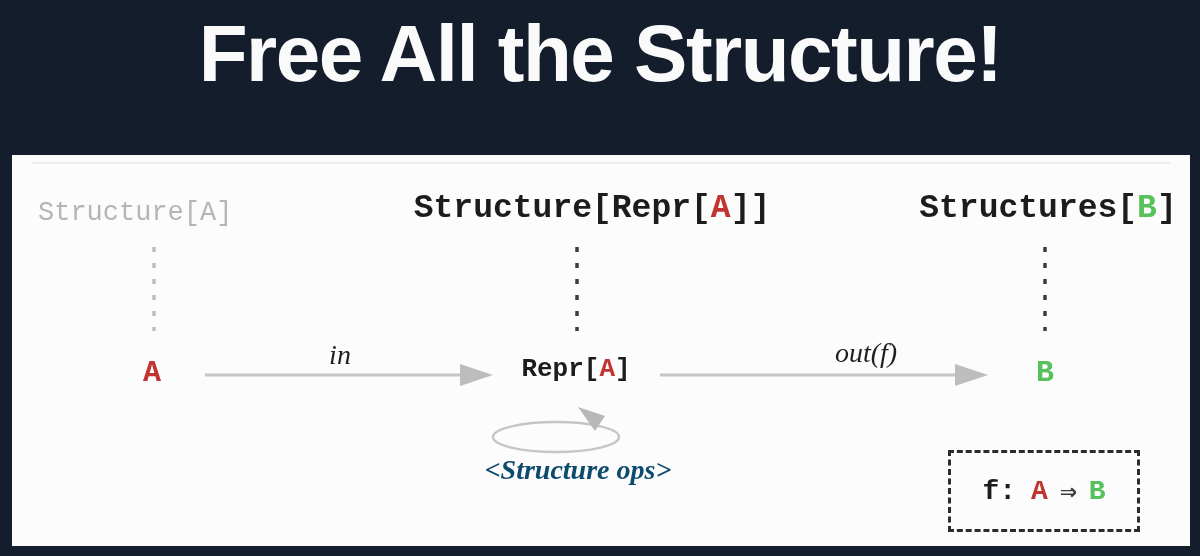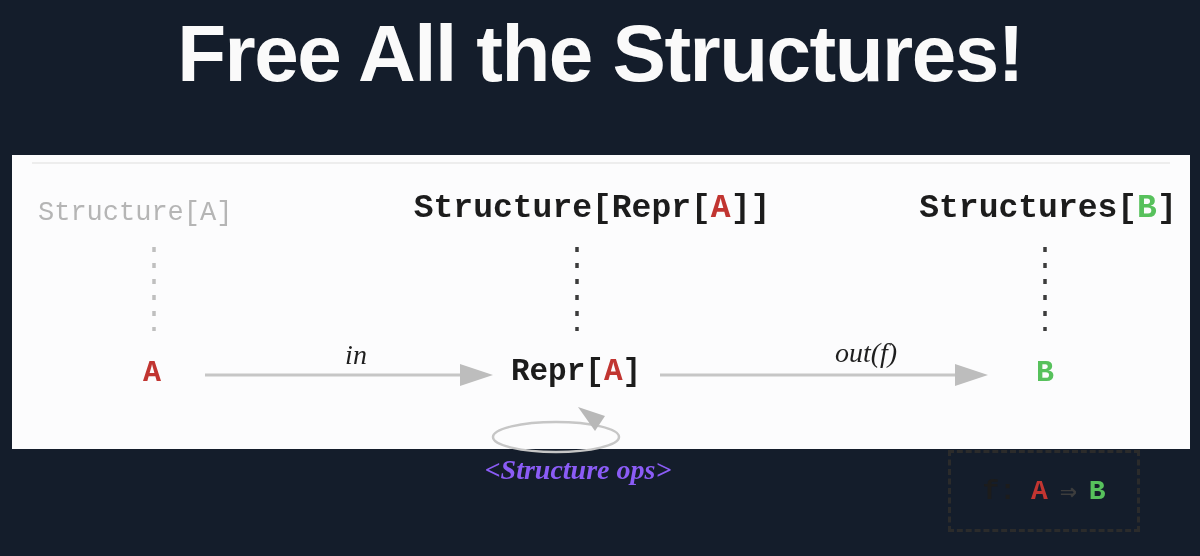--- a/index.html
+++ b/index.html
@@ -1,50 +1,50 @@
 <!DOCTYPE html>
 <html><head>
 <meta charset="utf-8">
 <style>
   html,body{margin:0;padding:0;background:#141d2b;}
   .slide{position:relative;width:1200px;height:556px;background:#141d2b;overflow:hidden;
          font-family:"Liberation Sans",sans-serif;}
   .title{position:absolute;top:6px;left:0;width:1200px;text-align:center;
          font-size:80px;line-height:96px;font-weight:700;letter-spacing:-1.5px;
          color:#fafafa;}
-  .panel{position:absolute;left:12px;top:155px;width:1178px;height:294px;
+  .panel{position:absolute;left:12px;top:155px;width:1178px;height:391px;
          background:#fcfcfd;}
   .panel-top-edge{position:absolute;top:7px;left:20px;right:20px;height:2px;
          background:#ededed;}
   .mono{font-family:"Liberation Mono","DejaVu Sans Mono",monospace;}
   .abs{position:absolute;white-space:nowrap;line-height:1.05;}
   .ctr{transform:translateX(-50%);text-align:center;}
   .top-label{font-size:33px;font-weight:700;color:#1c1c1c;}
   .top-label-muted{font-size:27px;font-weight:400;color:#b5b5b5;}
   .node{font-size:30px;font-weight:700;color:#1c1c1c;}
   .red{color:#c13531;}
   .green{color:#57c15c;}
   .arrow-label{font-family:"Liberation Serif","DejaVu Serif",serif;
                font-style:italic;font-size:28px;color:#1f1f1f;}
   .ops-label{font-family:"Liberation Serif","DejaVu Serif",serif;
-             font-style:italic;font-weight:700;font-size:28px;color:#8b5cf6;}
+             font-style:italic;font-weight:700;font-size:28px;color:#0c4a6e;}
   .f-box{position:absolute;left:936px;top:295px;width:192px;height:82px;
          border:3px dashed #2b2b2b;box-sizing:border-box;
          display:flex;align-items:center;justify-content:center;
          font-size:28px;font-weight:700;color:#1c1c1c;}
   .f-box .sep{color:#3d3d3d;margin:0 12px;}
   .f-box .f-lbl{margin-right:15px;}
   svg{position:absolute;left:0;top:0;}
 </style>
 </head>
 <body>
 
 <div class="slide">
 
-  <div class="title">Free All the Structures!</div>
+  <div class="title">Free All the Structure!</div>
 
   <div class="panel">
     <div class="panel-top-edge"></div>
 
     <svg width="1178" height="391" viewBox="0 0 1178 391">
 
       <line x1="142" y1="92" x2="142" y2="176" stroke="#bfbfbf" stroke-width="3.5" stroke-dasharray="5 11"></line>
       <line x1="565" y1="92" x2="565" y2="176" stroke="#3c3c3c" stroke-width="3.5" stroke-dasharray="5 11"></line>
       <line x1="1033" y1="92" x2="1033" y2="176" stroke="#3c3c3c" stroke-width="3.5" stroke-dasharray="5 11"></line>
 
@@ -65,25 +65,25 @@
     </svg>
 
     <div class="abs mono top-label-muted" style="left:26px;top:44px;">Structure[A]</div>
 
     <div class="abs mono top-label ctr" style="left:580px;top:37px;"><span n="">Structure[Repr[</span><span class="red">A</span><span>]]</span></div>
 
     <div class="abs mono top-label ctr" style="left:1036px;top:37px;"><span>Structures[</span><span class="green">B</span><span>]</span></div>
 
     <div class="abs mono node red ctr" style="left:140px;top:203px;">A</div>
 
-    <div class="abs mono node ctr" style="left:564px;top:201px;font-size:31px;"><span>Repr[</span><span class="red">A</span><span>]</span></div>
+    <div class="abs mono node ctr" style="left:564px;top:201px;font-size:26px;"><span>Repr[</span><span class="red">A</span><span>]</span></div>
 
     <div class="abs mono node green ctr" style="left:1033px;top:203px;">B</div>
 
-    <div class="abs arrow-label ctr" style="left:344px;top:185px;">in</div>
+    <div class="abs arrow-label ctr" style="left:328px;top:185px;">in</div>
     <div class="abs arrow-label ctr" style="left:854px;top:183px;">out(f)</div>
     <div class="abs ops-label ctr" style="left:566px;top:300px;">&lt;Structure ops&gt;</div>
 
     <div class="f-box mono">
       <span class="f-lbl">f:</span>
       <span class="red">A</span>
       <span class="sep">⇒</span>
       <span class="green">B</span>
     </div>
 

